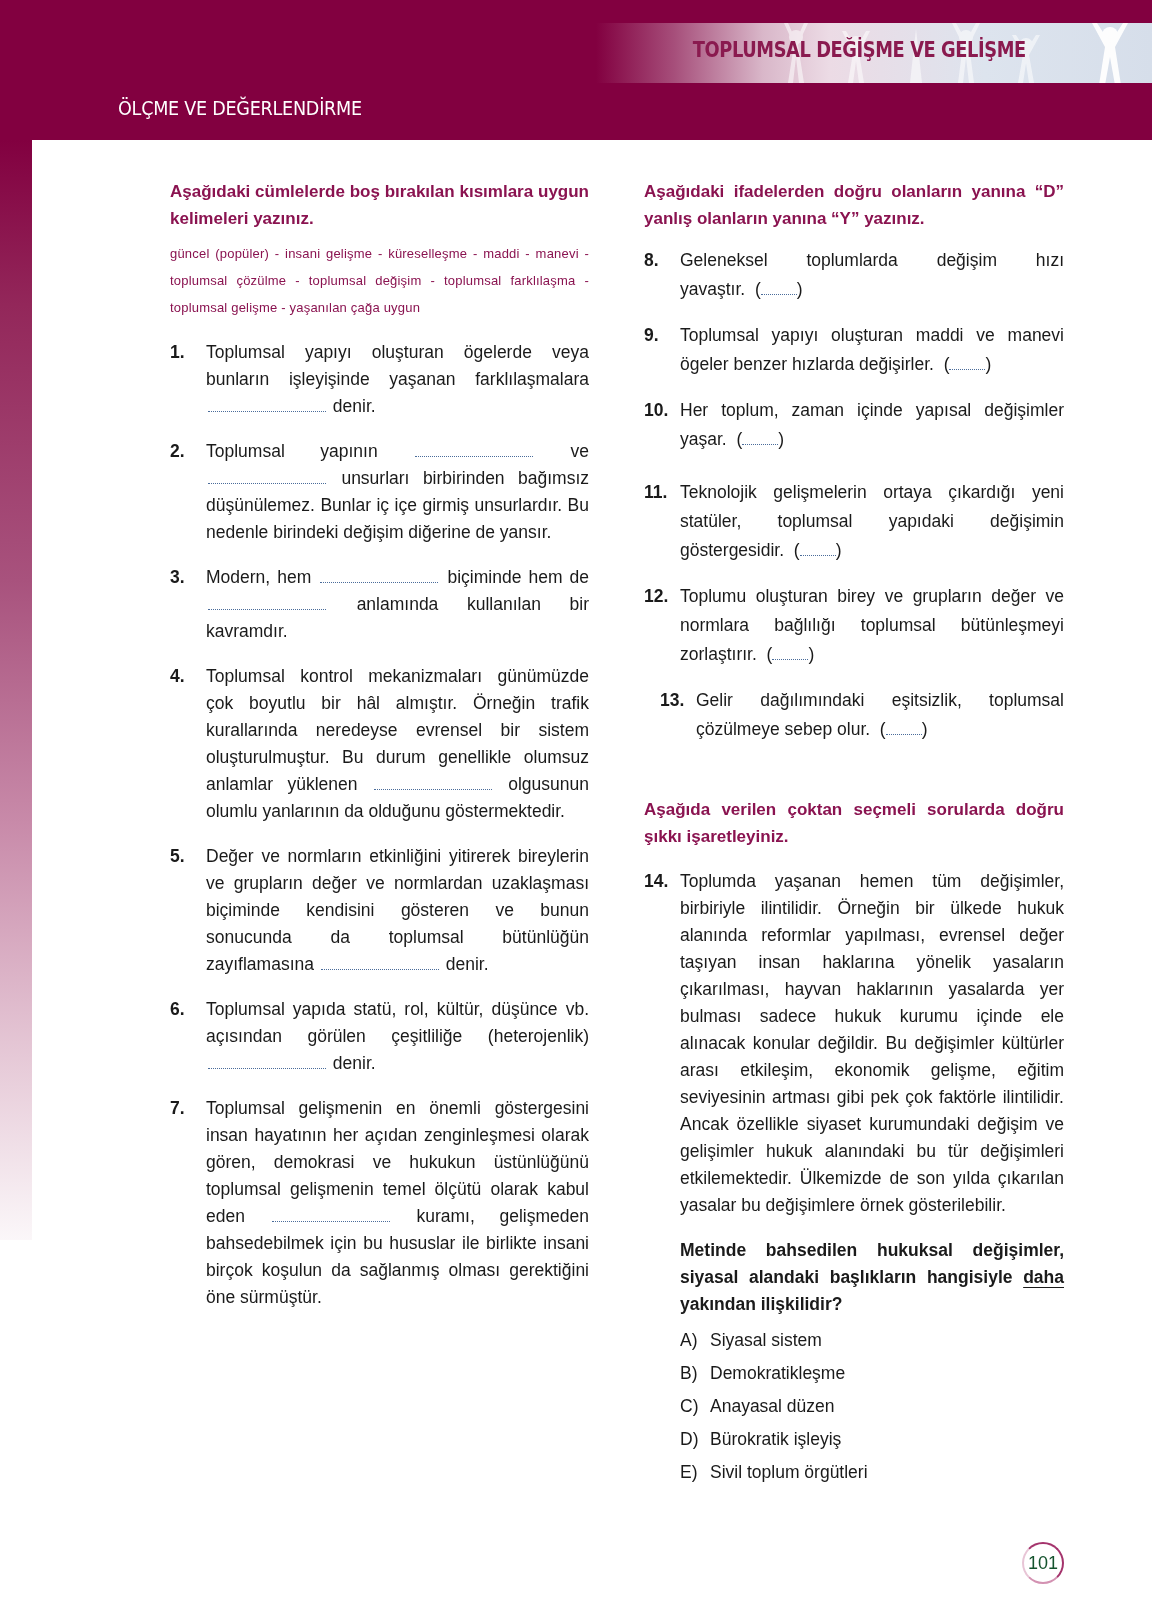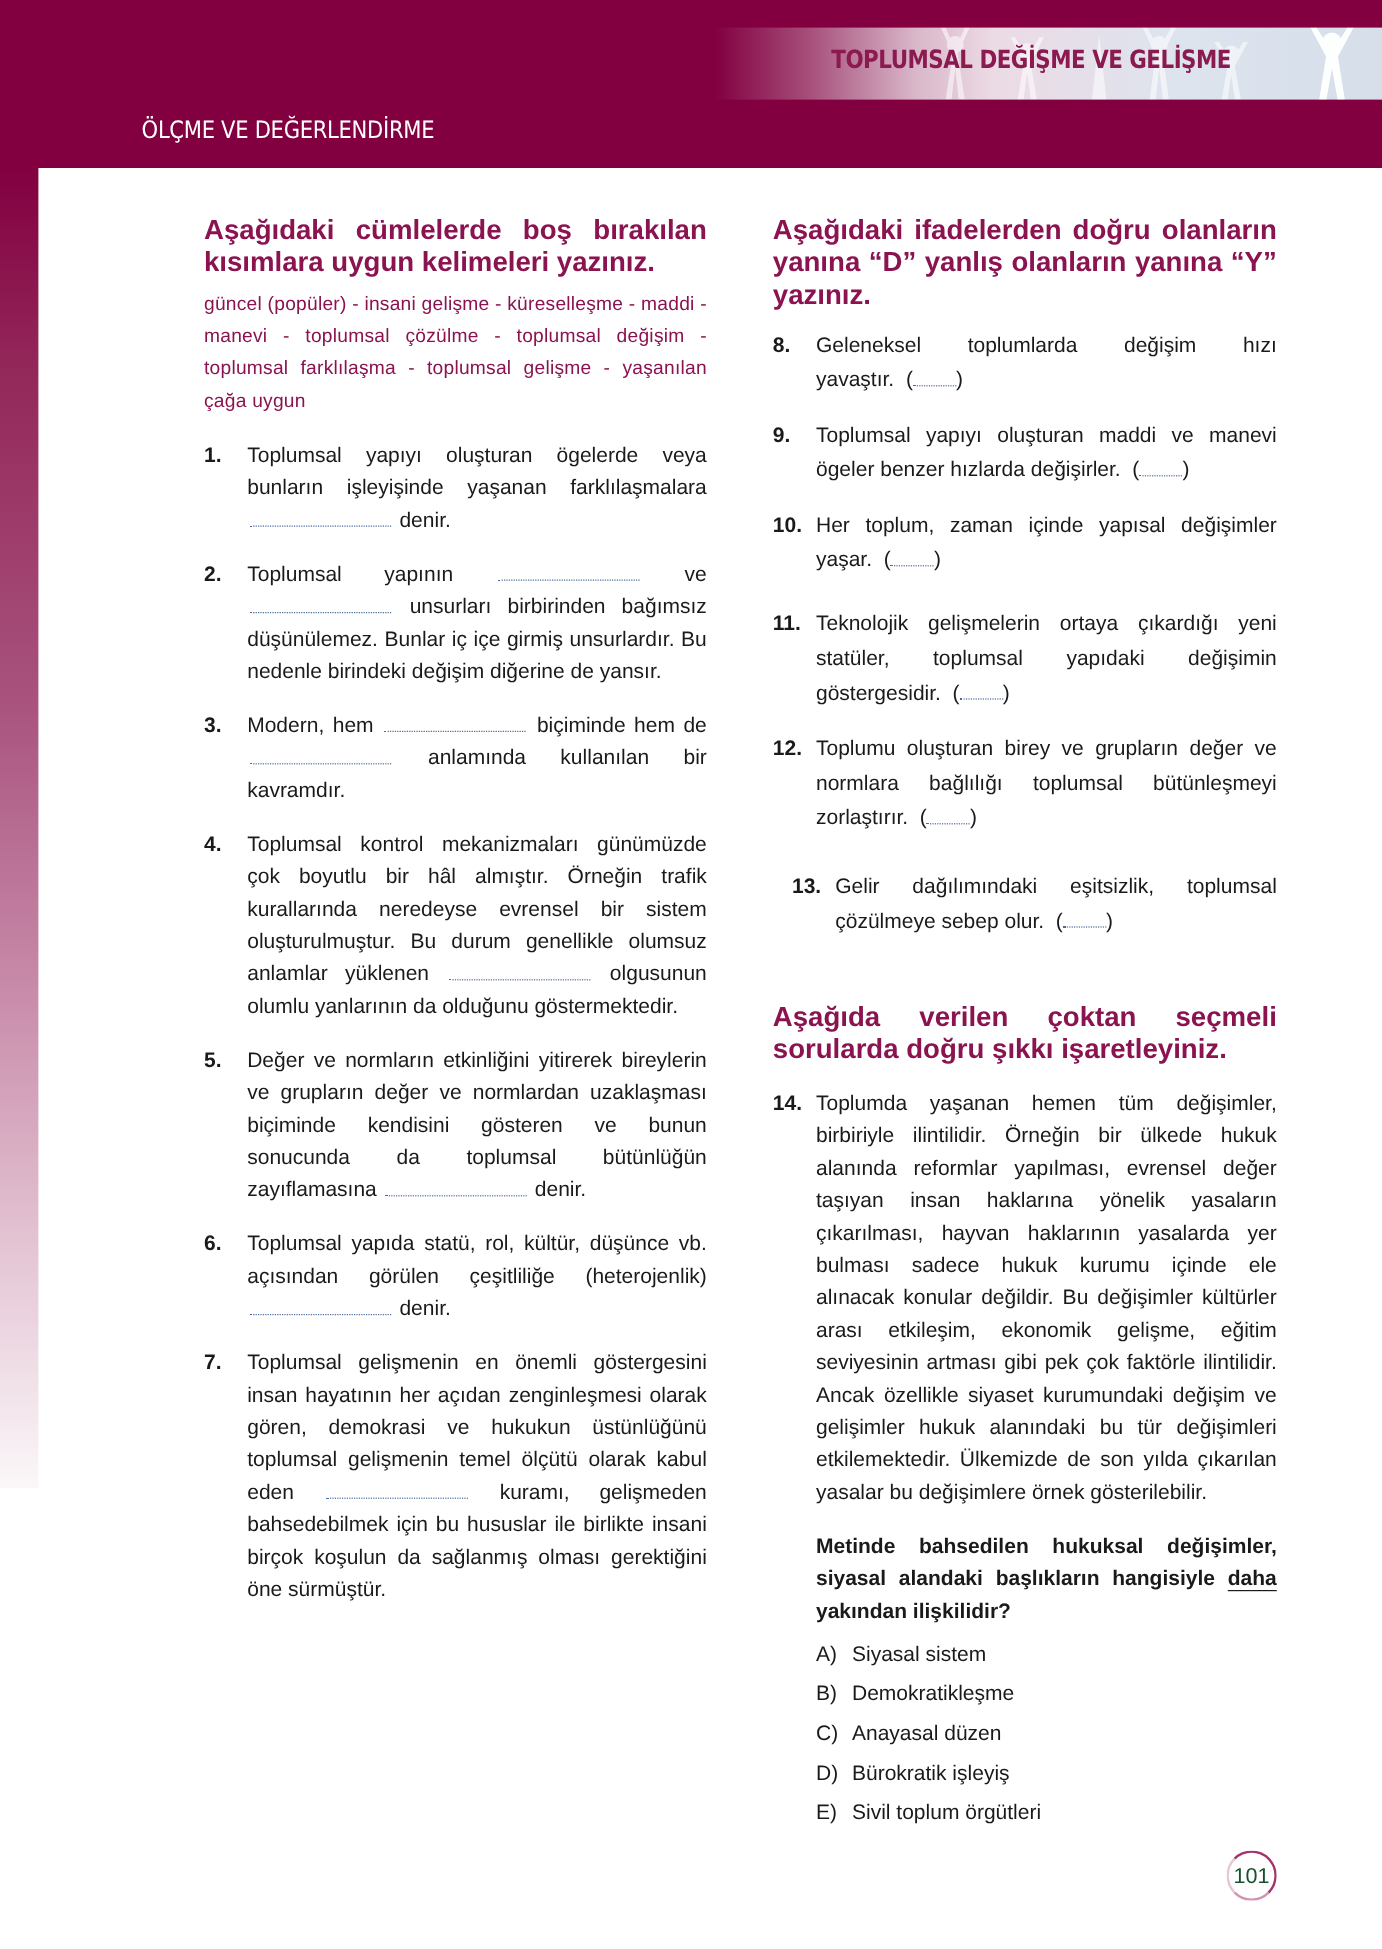--- a/index.html
+++ b/index.html
@@ -33,25 +33,25 @@
   .section-title {
     position: absolute; left: 118px; top: 96px;
     font-family: "DejaVu Sans", sans-serif; font-size: 20px; color: #ffffff;
     transform: scaleX(0.88); transform-origin: left center; white-space: nowrap;
     letter-spacing: -0.3px;
   }
   .col { position: absolute; top: 178px; }
   .col-left { left: 170px; width: 419px; }
   .col-right { left: 644px; width: 420px; }
   .instr {
-    color: #8a1350; font-weight: bold; font-size: 23px; line-height: 27px;
+    color: #8a1350; font-weight: bold; font-size: 17px; line-height: 27px;
     text-align: justify; margin: 0;
   }
   .wordbank {
-    color: #8a1350; font-size: 16px; line-height: 27px; text-align: justify;
+    color: #8a1350; font-size: 13px; line-height: 27px; text-align: justify;
     margin: 8px 0 0 0; letter-spacing: 0.2px;
   }
   .q { display: flex; font-size: 17.5px; line-height: 27px; color: #1a1a1a; }
   .qnum { font-weight: bold; width: 36px; flex: none; }
   .qtext { flex: 1; text-align: justify; }
   .blank {
     display: inline-block; width: 118px; height: 2px; vertical-align: baseline;
     border-bottom: 1px dotted #4a6c9a; margin: 0 2px;
   }
   .blank.small { width: 36px; margin: 0; }
@@ -152,21 +152,21 @@
         <span class="qtext"><span>Toplumsal yapıyı oluşturan maddi ve manevi ögeler benzer hızlarda değişirler.</span><span style="white-space: nowrap;">&nbsp;&nbsp;(<span class="blank small"></span>)</span></span>
       </div>
       <div class="q" style="margin-bottom: 24px; line-height: 29px;">
         <span class="qnum">10.</span>
         <span class="qtext"><span>Her toplum, zaman içinde yapısal değişimler yaşar.</span><span style="white-space: nowrap;">&nbsp;&nbsp;(<span class="blank small"></span>)</span></span>
       </div>
       <div class="q" style="margin-bottom: 17px; line-height: 29px;">
         <span class="qnum">11.</span>
         <span class="qtext"><span>Teknolojik gelişmelerin ortaya çıkardığı yeni statüler, toplumsal yapıdaki değişimin göstergesidir.</span><span style="white-space: nowrap;">&nbsp;&nbsp;(<span class="blank small"></span>)</span></span>
       </div>
-      <div class="q" style="margin-bottom: 28px; line-height: 29px;">
+      <div class="q" style="margin-bottom: 17px; line-height: 29px;">
         <span class="qnum">12.</span>
         <span class="qtext"><span>Toplumu oluşturan birey ve grupların değer ve normlara bağlılığı toplumsal bütünleşmeyi zorlaştırır.</span><span style="white-space: nowrap;">&nbsp;&nbsp;(<span class="blank small"></span>)</span></span>
       </div>
       <div class="q" style="margin-bottom: 17px; line-height: 29px; margin-left: 16px;">
         <span class="qnum">13.</span>
         <span class="qtext"><span>Gelir dağılımındaki eşitsizlik, toplumsal çözülmeye sebep olur.</span><span style="white-space: nowrap;">&nbsp;&nbsp;(<span class="blank small"></span>)</span></span>
       </div>
     </div>
 
   <p class="instr" style="margin-top:52px;">Aşağıda verilen çoktan seçmeli sorularda doğru şıkkı işaretleyiniz.</p>

